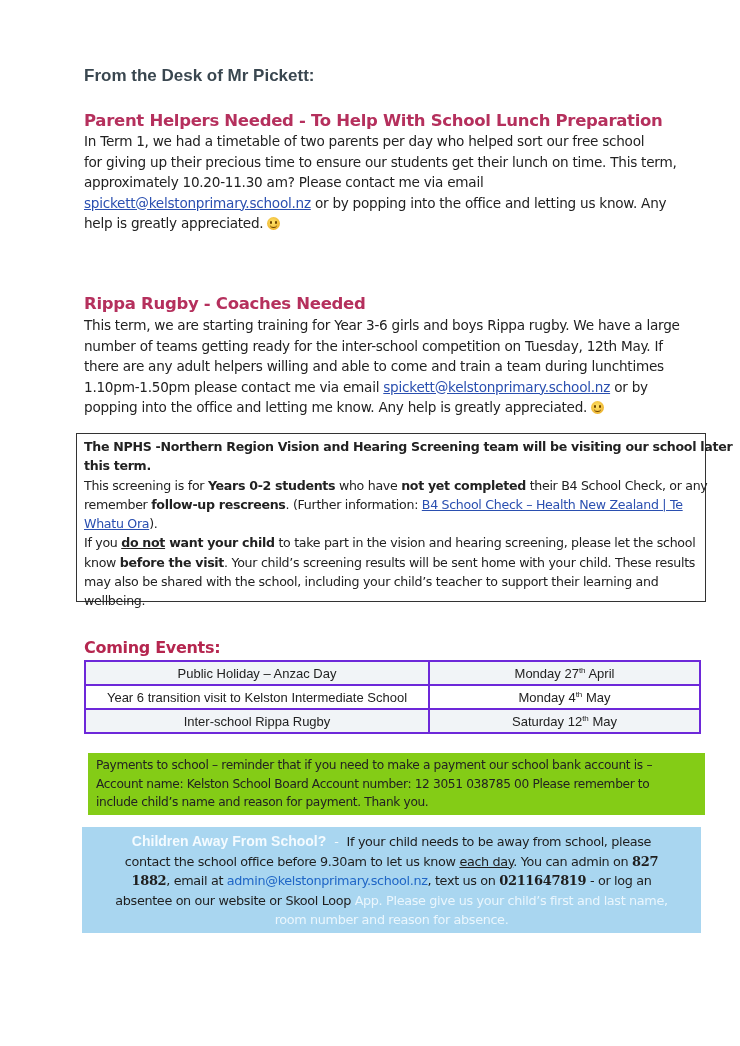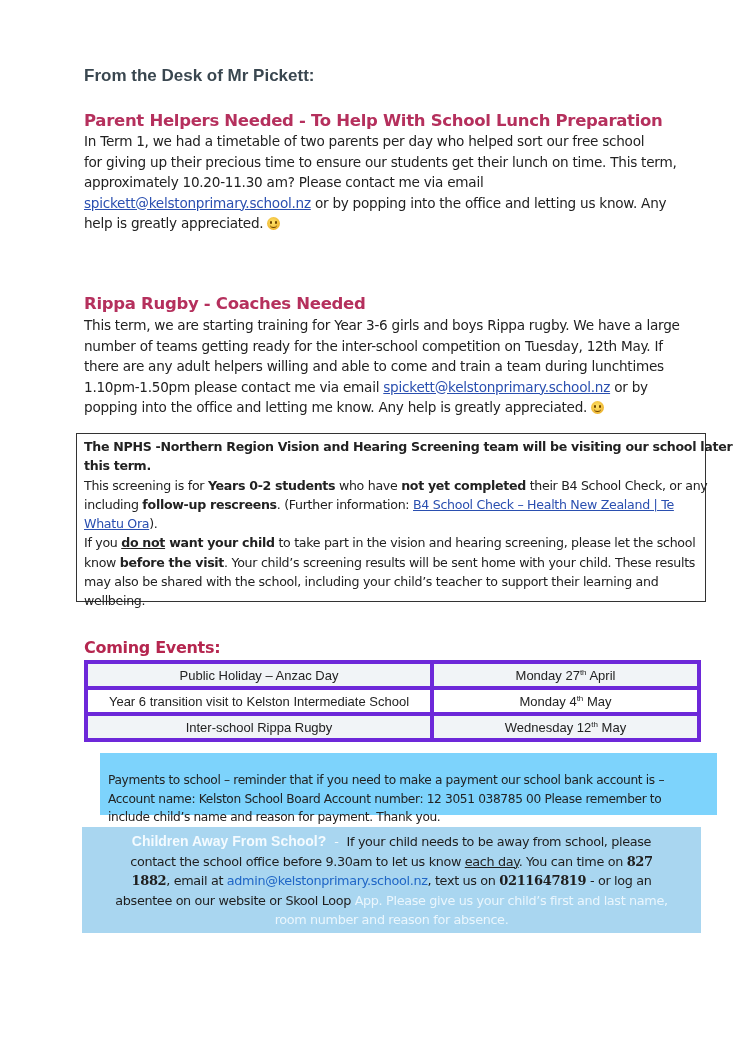--- a/index.html
+++ b/index.html
@@ -27,28 +27,28 @@
   .nphs-box { position: absolute; left: 76px; top: 433px; width: 630px; height: 169px;
               border: 1.3px solid #333; box-sizing: border-box; padding: 3px 7px; }
   .nphs-box .para { position: static; width: auto; font-size: 12.6px; line-height: 19.3px; letter-spacing: -0.3px; }
   b { font-weight: bold; }
   u.bold-u { font-weight: bold; text-decoration: underline; }
 
   .events-title { position: absolute; left: 84px; top: 638px; font-size: 16px; font-weight: bold;
                   color: #b5264f; font-family: "DejaVu Sans", sans-serif; letter-spacing: -0.3px; }
   table.events { position: absolute; left: 84px; top: 660px; width: 617px; border-collapse: collapse;
                  font-family: "Liberation Sans", sans-serif; font-size: 13px; color: #222; }
-  table.events td { border: 4px solid #6d28d9; height: 22px; text-align: center; padding: 0 4px; }
+  table.events td { border: 2px solid #6d28d9; height: 22px; text-align: center; padding: 0 4px; }
   table.events tr:nth-child(odd) td { background: #f1f4f7; }
   table.events tr:nth-child(even) td { background: #ffffff; }
   table.events td.c1 { width: 334px; }
   sup { font-size: 8px; vertical-align: 5px; }
 
-  .payment-box { position: absolute; left: 100px; top: 753px; width: 617px; height: 62px;
-                 background: #7dd3fc; box-sizing: border-box; padding: 18px 8px;
+  .payment-box { position: absolute; left: 88px; top: 753px; width: 617px; height: 62px;
+                 background: #84cc16; box-sizing: border-box; padding: 3px 8px;
                  font-family: "DejaVu Sans", sans-serif; font-size: 12.2px; line-height: 18.5px;
                  color: #222; letter-spacing: -0.35px; }
   .payment-box .line { display: block; white-space: nowrap; }
 
   .away-box { position: absolute; left: 82px; top: 827px; width: 619px; height: 106px;
               background: #a9d6f0; box-sizing: border-box; padding: 5px 8px; text-align: center;
               font-family: "DejaVu Sans", sans-serif; font-size: 12.8px; line-height: 19.5px;
               color: #1e1e1e; letter-spacing: -0.35px; }
   .away-box .line { display: block; white-space: nowrap; }
   .away-box .away-title { color: #f4fbff; font-weight: bold; font-family: "Liberation Sans", sans-serif; font-size: 14px; letter-spacing: 0; text-align: right; }
@@ -80,21 +80,21 @@
     <span class="line">there are any adult helpers willing and able to come and train a team during lunchtimes</span>
     <span class="line"><span>1.10pm-1.50pm please contact me via email </span><a class="link" href="#">spickett@kelstonprimary.school.nz</a><span> or by</span></span>
     <span class="line"><span>popping into the office and letting me know. Any help is greatly appreciated.</span><span class="smiley"></span></span>
   </div>
 
   <div class="nphs-box">
     <div class="para">
       <span class="line"><b>The NPHS -Northern Region Vision and Hearing Screening team will be visiting our school later</b></span>
       <span class="line"><b>this term.</b></span>
       <span class="line"><span>This screening is for </span><b>Years 0-2 students</b><span> who have </span><b>not yet completed</b><span> their B4 School Check, or any</span></span>
-      <span class="line"><span>including </span><b>follow-up rescreens</b><span>. (Further information: </span><a class="link" href="#">B4 School Check – Health New Zealand | Te</a></span>
+      <span class="line"><span>remember </span><b>follow-up rescreens</b><span>. (Further information: </span><a class="link" href="#">B4 School Check – Health New Zealand | Te</a></span>
       <span class="line"><a class="link" href="#">Whatu Ora</a><span>).</span></span>
       <span class="line"><span>If you </span><u class="bold-u">do not</u><b> want your child</b><span> to take part in the vision and hearing screening, please let the school</span></span>
       <span class="line"><span>know </span><b>before the visit</b><span>.  Your child’s screening results will be sent home with your child. These results</span></span>
       <span class="line">may also be shared with the school, including your child’s teacher to support their learning and</span>
       <span class="line">wellbeing.</span>
     </div>
   </div>
 
   <div class="events-title">Coming Events:</div>
   <table class="events">
@@ -102,32 +102,32 @@
       <tr>
         <td class="c1">Public Holiday – Anzac Day</td>
         <td><span>Monday 27</span><sup>th</sup><span> April</span></td>
       </tr>
       <tr>
         <td class="c1">Year 6 transition visit to Kelston Intermediate School</td>
         <td><span>Monday 4</span><sup>th</sup><span> May</span></td>
       </tr>
       <tr>
         <td class="c1">Inter-school Rippa Rugby</td>
-        <td><span>Wednesday 12</span><sup>th</sup><span> May</span></td>
+        <td><span>Saturday 12</span><sup>th</sup><span> May</span></td>
       </tr>
     </tbody>
   </table>
 
   <div class="payment-box">
     <span class="line">Payments to school – reminder that if you need to make a payment our school bank account is –</span>
     <span class="line">Account name: Kelston School Board   Account number: 12 3051 038785 00 Please remember to</span>
     <span class="line">include child’s name and reason for payment.  Thank you.</span>
   </div>
 
   <div class="away-box">
     <span class="line"><span class="away-title">Children Away From School?</span><span class="dash">-</span><span>If your child needs to be away from school, please</span></span>
-    <span class="line"><span>contact the school office before 9.30am  to let us know </span><u>each day</u><span>.  You can time on </span><span class="num">827</span></span>
+    <span class="line"><span>contact the school office before 9.30am  to let us know </span><u>each day</u><span>.  You can admin on </span><span class="num">827</span></span>
     <span class="line"><span class="num">1882</span><span>, email at </span><a class="alink" href="#">admin@kelstonprimary.school.nz</a><span>, text us on </span><span class="num">0211647819</span><span> -  or log an</span></span>
     <span class="line"><span>absentee on our website or Skool Loop</span><span class="pale"> App.   Please give us your child’s first and last name,</span></span>
     <span class="line pale">room number and reason for absence.</span>
   </div>
 
 </div>
 
 </body></html>

